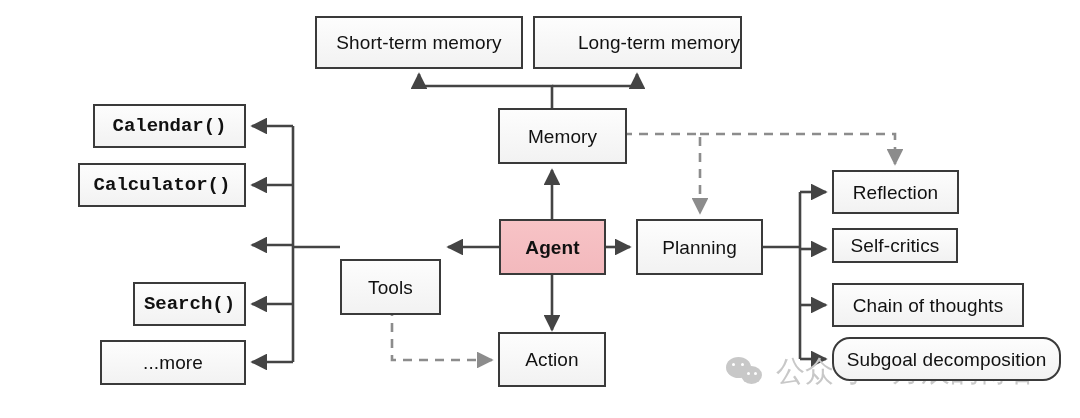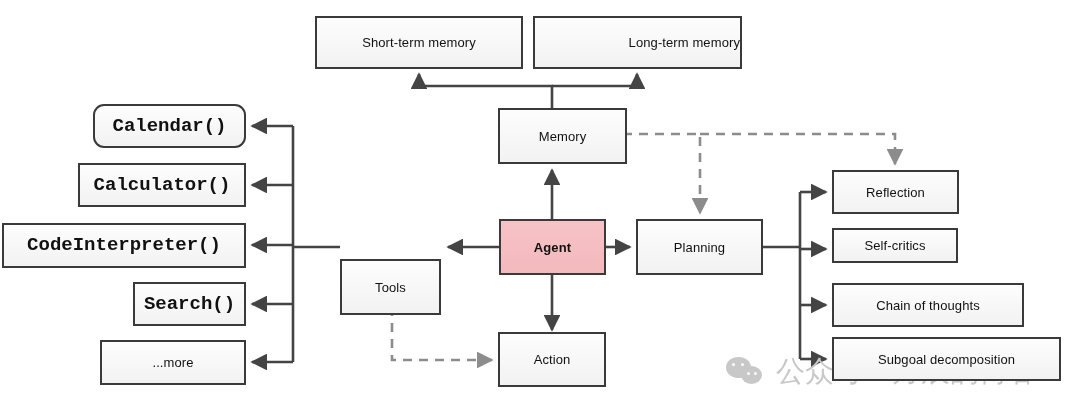--- a/index.html
+++ b/index.html
@@ -27,21 +27,21 @@
   }
   .node {
     position: absolute;
     box-sizing: border-box;
     background: linear-gradient(to bottom, #fdfdfd 0%, #f2f2f2 100%);
     border: 2.5px solid #3a3a3a;
     display: flex;
     align-items: center;
     justify-content: center;
     color: #111111;
-    font-size: 13px;
+    font-size: 19px;
     line-height: 1;
     letter-spacing: 0.1px;
     z-index: 5;
     white-space: nowrap;
   }
   .node.mono {
     font-family: "Liberation Mono", "DejaVu Sans Mono", monospace;
     font-weight: bold;
     font-size: 19px;
     letter-spacing: 0px;
@@ -169,42 +169,39 @@
     <span>Action</span>
   </div>
 
   <div class="node" style="left:340px; top:219px; width:101px; height:56px;margin-top:40px;">
     <span>Tools</span>
   </div>
   <div class="node" style="left:636px; top:219px; width:127px; height:56px;">
     <span>Planning</span>
   </div>
 
-  <div class="node mono" style="left:93px; top:104px; width:153px; height:44px;border-radius:11px;">
+  <div class="node mono" style="left:93px; top:104px; width:153px; height:44px;">
     <span>Calendar()</span>
   </div>
   <div class="node mono" style="left:78px; top:163px; width:168px; height:44px;align-items:center;">
     <span>Calculator()</span>
   </div>
-  <div class="node mono" style="left:2px; top:223px; width:244px; height:45px;">
-    <span>CodeInterpreter()</span>
-  </div>
   <div class="node mono" style="left:133px; top:282px; width:113px; height:44px;">
     <span>Search()</span>
   </div>
   <div class="node" style="left:100px; top:340px; width:146px; height:45px;">
     <span>...more</span>
   </div>
 
   <div class="node" style="left:832px; top:170px; width:127px; height:44px;">
     <span>Reflection</span>
   </div>
   <div class="node" style="left:832px; top:228px; width:126px; height:35px;align-items:center;">
     <span>Self-critics</span>
   </div>
   <div class="node" style="left:832px; top:283px; width:192px; height:44px;">
     <span>Chain of thoughts</span>
   </div>
-  <div class="node" style="left:832px; top:337px; width:229px; height:44px;">
+  <div class="node" style="left:832px; top:337px; width:229px; height:44px;border-radius:18px;">
     <span>Subgoal decomposition</span>
   </div>
 
 </div>
 
 </body></html>

